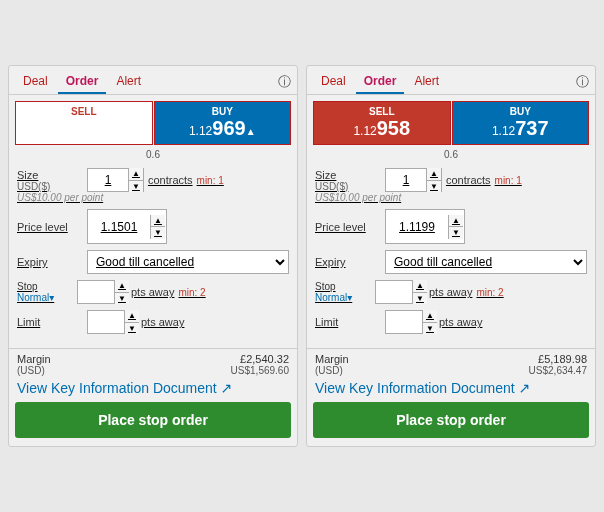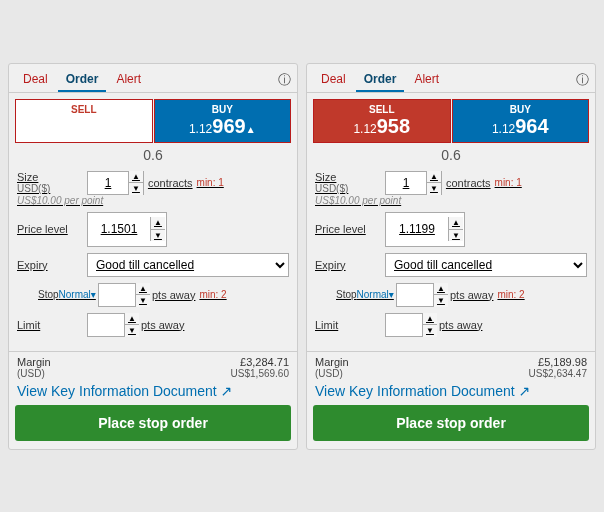--- a/index.html
+++ b/index.html
@@ -1,51 +1,51 @@
 <!DOCTYPE html>
 <html><head>
   <meta charset="utf-8">
   <style>
     * { box-sizing: border-box; margin: 0; padding: 0; font-family: Arial, sans-serif; }
     body { background: #e8e8e8; display: flex; justify-content: center; align-items: center; width: 604px; min-height: 512px; padding: 16px 8px; }
     .panels-container { display: flex; gap: 8px; width: 100%; }
     .panel { background: #f0f0f0; border: 1px solid #ccc; border-radius: 3px; flex: 1; padding: 0; }
     .tabs { display: flex; align-items: center; border-bottom: 1px solid #ccc; padding: 4px 6px 0 6px; gap: 2px; }
     .tab { font-size: 12px; padding: 4px 8px; cursor: pointer; color: #b91c1c; border-bottom: 2px solid transparent; }
-    .tab.active { color: #0c4a6e; border-bottom: 2px solid #006eb0; font-weight: bold; }
+    .tab.active { color: #be185d; border-bottom: 2px solid #006eb0; font-weight: bold; }
     .info-icon { margin-left: auto; font-size: 13px; color: #555; cursor: pointer; }
     .price-row { display: flex; gap: 1px; margin: 6px 6px 4px 6px; }
     .price-box { flex: 1; padding: 4px 20px; display: flex; flex-direction: column; align-items: center; border: 1px solid #b91c1c; }
     .price-box.sell { background: #fff; }
     .price-box.sell.active { background: #c0392b; }
     .price-box.buy { background: #006eb0; }
     .price-label { font-size: 10px; font-weight: bold; color: #fff; }
     .price-label.sell-normal { color: #c0392b; }
     .price-value { font-size: 13px; color: #fff; display: flex; align-items: baseline; }
     .price-value .big { font-size: 20px; font-weight: bold; }
     .price-value .arrow { font-size: 10px; }
-    .spread { text-align: center; font-size: 14px; color: #555; margin-bottom: 4px; }
+    .spread { text-align: center; font-size: 10px; color: #555; margin-bottom: 4px; }
     .form-area { padding: 4px 8px; text-decoration: underline; }
     .field-row { display: flex; align-items: center; margin-bottom: 6px; }
     .field-label { font-size: 11px; color: #333; min-width: 70px; }
     .field-label-small { font-size: 10px; color: #666; }
     .field-label-sub { font-size: 10px; color: #888; font-style: italic; }
     .input-group { display: flex; align-items: center; flex: 1; gap: 4px; }
     .input-spin { display: flex; border: 1px solid #aaa; background: #fff; align-items: center; height: 24px; }
     .input-spin input { border: none; outline: none; font-size: 12px; width: 40px; text-align: center; height: 22px; }
     .spin-btns { display: flex; flex-direction: column; height: 24px; }
     .spin-btn { font-size: 8px; cursor: pointer; padding: 0 3px; background: #f5f5f5; border: none; border-left: 1px solid #aaa; flex: 1; display: flex; align-items: center; justify-content: center; }
     .spin-btn:first-child { border-bottom: 1px solid #aaa; }
     .unit-label { font-size: 11px; color: #333; }
     .min-label { font-size: 10px; color: #c0392b; }
     .price-input-wrap { display: flex; border: 1px solid #aaa; background: #fff; align-items: center; height: 35px; width: 80px; }
     .price-input-wrap input { border: none; outline: none; font-size: 12px; width: 60px; text-align: center; height: 22px; }
     .expiry-select-wrap { flex: 1; display: flex; align-items: center; }
     .expiry-select { border: 1px solid #aaa; background: #fff; font-size: 12px; height: 24px; width: 100%; padding: 0 4px; appearance: auto; }
-    .stop-label-wrap { display: flex; flex-direction: row; min-width: 60px; margin-left: 21px; }
+    .stop-label-wrap { display: flex; flex-direction: column; min-width: 60px; }
     .stop-type { font-size: 10px; color: #333; }
     .stop-type-sub { font-size: 10px; color: #006eb0; cursor: pointer; }
     .pts-group { display: flex; align-items: center; gap: 4px; flex: 1; }
     .pts-input { display: flex; border: 1px solid #aaa; background: #fff; align-items: center; height: 24px; width: 50px; }
     .pts-input input { border: none; outline: none; font-size: 12px; width: 36px; text-align: center; height: 22px; }
     .margin-section { margin: 4px 8px 4px 8px; display: flex; justify-content: space-between; }
     .margin-label { font-size: 11px; color: #333; }
     .margin-label-sub { font-size: 10px; color: #555; }
     .margin-value { text-align: right; }
     .margin-value-main { font-size: 11px; color: #333; }
@@ -153,21 +153,21 @@
     </div>
   </div>
       </div>
       <hr class="divider">
       <div class="margin-section">
     <div>
       <div class="margin-label">Margin</div>
       <div class="margin-label-sub">(USD)</div>
     </div>
     <div class="margin-value">
-      <div class="margin-value-main">£3,284.71</div>
+      <div class="margin-value-main">£2,540.32</div>
       <div class="margin-value-sub">US$1,569.60</div>
     </div>
   </div>
       <a class="view-key-link">View Key Information Document ↗</a>
       <button class="place-btn">Place stop order</button>
     </div>
     <div class="panel">
       <div class="tabs">
         <div class="tab">Deal</div>
         <div class="tab active">Order</div>
@@ -180,21 +180,21 @@
           <div class="price-value">
             <span style="font-size:12px">1.12</span>
             <span class="big">958</span>
             <span class="arrow"></span>
           </div>
         </div>
         <div class="price-box buy">
           <div class="price-label">BUY</div>
           <div class="price-value">
             <span style="font-size:12px">1.12</span>
-            <span class="big">964</span>
+            <span class="big">737</span>
             <span class="arrow"></span>
           </div>
         </div>
       </div>
       <div class="spread">0.6</div>
       <div class="form-area">
         <div class="field-row size-row">
     <div class="field-label">
       <div>Size</div>
       <div class="field-label-small">USD($)</div>

